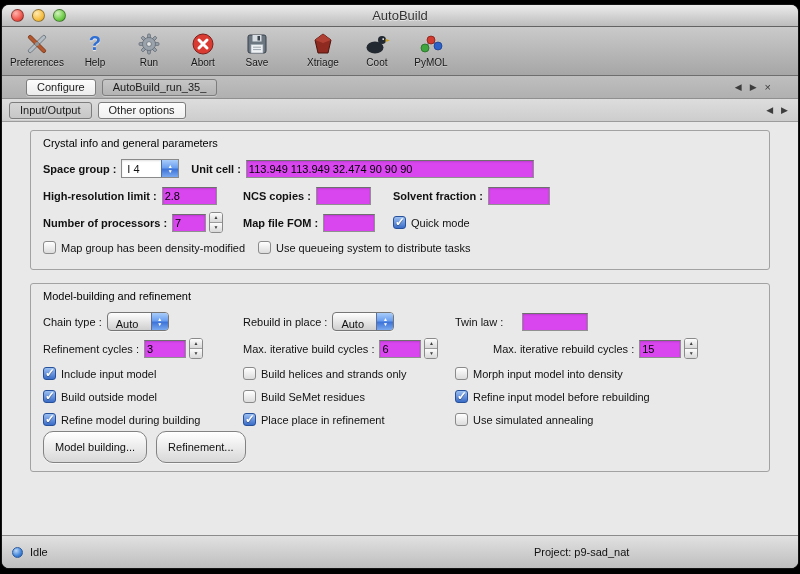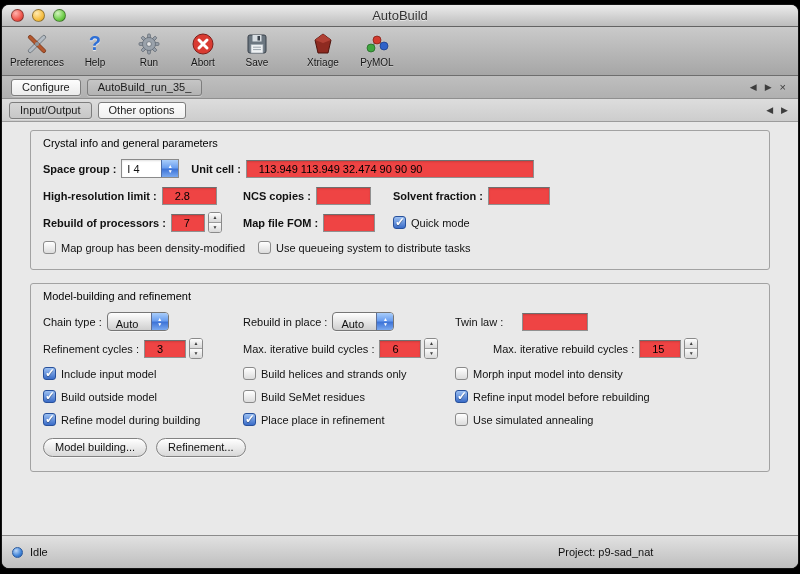--- a/index.html
+++ b/index.html
@@ -23,21 +23,21 @@
   .toolbar{height:49px;flex:none;background:linear-gradient(#cacaca,#a6a6a6);border-bottom:1px solid #6e6e6e;
            display:flex;align-items:flex-start;padding:2px 4px 0}
   .tool{min-width:54px;padding:1px 4px 0;display:flex;flex-direction:column;align-items:center;border-radius:4px}
   .tool .ticon{height:27px;display:flex;align-items:center;justify-content:center}
   .tool .tlabel{font-size:10px;color:#161616;text-shadow:0 1px 0 rgba(255,255,255,.35);white-space:nowrap}
   .tool.gapL{margin-left:12px}
   .qmark{font-size:20px;font-weight:bold;color:#2e6fd6;text-shadow:0 1px 1px rgba(255,255,255,.8)}
 
   
   .tabrow1{height:23px;flex:none;background:linear-gradient(#bfbfbf,#b0b0b0);border-bottom:1px solid #8f8f8f;
-           display:flex;align-items:center;padding:0 9px}
+           display:flex;align-items:center;padding:0 24px}
   .tabrow2{height:23px;flex:none;background:linear-gradient(#dddddd,#cdcdcd);border-bottom:1px solid #9c9c9c;
            display:flex;align-items:center;padding:4px 7px}
   .mtab,.stab{height:17px;padding:0 10px;margin-right:6px;border:1px solid #7d7d7d;border-radius:3px;
         display:inline-flex;align-items:center;font-size:11px;color:#1c1c1c;
         background:linear-gradient(#c6c6c6,#b3b3b3);box-shadow:0 1px 0 rgba(255,255,255,.35)}
   .mtab.sel{background:linear-gradient(#fdfdfd,#ebebeb)}
   .stab{background:linear-gradient(#d6d6d6,#c7c7c7)}
   .stab.sel{background:linear-gradient(#fdfdfd,#f0f0f0)}
   .tabnav{margin-left:auto;display:flex;align-items:center;gap:8px;font-size:9px;color:#3d3d3d;padding-right:3px}
   .tabnav .x{font-size:11px;line-height:9px}
@@ -52,22 +52,22 @@
   .cbrowh{height:23px}
   .g3a{grid-template-columns:200px 150px 1fr}
   .g3b{grid-template-columns:200px 212px 1fr}
   .g3c{grid-template-columns:200px 250px 1fr}
   .g2a{grid-template-columns:215px 1fr}
   .cell{display:flex;align-items:center}
 
   .lbl{font-size:11px;font-weight:bold;white-space:nowrap;margin-right:5px}
   .lbl.plain{font-weight:normal}
   .mlA{margin-left:12px}
-  .txt{height:18px;border:1px solid #909090;border-top-color:#6f6f6f;background:#ef4444;
-       font:11px "Liberation Sans",sans-serif;padding:0 12px;box-shadow:inset 0 1px 2px rgba(0,0,0,.14)}
+  .txt{height:18px;border:1px solid #909090;border-top-color:#6f6f6f;background:#d946ef;
+       font:11px "Liberation Sans",sans-serif;padding:0 2px;box-shadow:inset 0 1px 2px rgba(0,0,0,.14)}
 
   
   .combo{height:19px;min-width:62px;border:1px solid #767676;border-radius:4px;position:relative;
          display:inline-flex;align-items:center;padding:4px 22px 0 8px;font-size:11px;
          background:linear-gradient(#fefefe,#cfcfcf);box-shadow:0 1px 0 rgba(255,255,255,.5)}
   .combo-btn{position:absolute;right:0;top:0;bottom:0;width:17px;border-left:1px solid #5f6f95;
              border-radius:0 3px 3px 0;display:flex;flex-direction:column;align-items:center;justify-content:center;
              background:linear-gradient(#a9cdfa 0%,#6b9ff0 45%,#3e74d8 55%,#7aa9ef 100%);color:#fff}
   .combo-btn i{font-style:normal;font-size:5px;line-height:5px}
   
@@ -88,30 +88,30 @@
   .cb{width:13px;height:13px;flex:none;border:1px solid #8a8a8a;border-radius:3px;position:relative;
       background:linear-gradient(#fff,#dcdcdc)}
   .cb[data-checked="true"]{background:linear-gradient(#9cc0f2,#3a6cc8);border-color:#27509b}
   .cb[data-checked="true"]::after{content:"✓";position:absolute;left:1px;top:-2px;color:#fff;
       font-size:12px;font-weight:bold;text-shadow:0 1px 1px rgba(0,0,0,.35)}
   .cbl{font-size:11px;white-space:nowrap}
   .cbl.bold{font-weight:normal}
 
   
   .btnrow{display:flex;align-items:center;height:28px;margin-top:2px}
-  .btn{height:19px;padding:0 11px;margin-right:9px;border:1px solid #828282;border-radius:10px;
+  .btn{height:32px;padding:0 11px;margin-right:9px;border:1px solid #828282;border-radius:10px;
        background:linear-gradient(#ffffff,#d8d8d8);font:11px "Liberation Sans",sans-serif;color:#111;
        box-shadow:0 1px 0 rgba(255,255,255,.6)}
 
   
   .statusbar{height:23px;flex:none;background:linear-gradient(#e1e1e1,#bebebe);border-top:1px solid #8b8b8b;
              display:flex;align-items:center;padding:16px 10px;position:relative;font-size:11px}
   .statusdot{width:11px;height:11px;border-radius:50%;margin-right:7px;border:1px solid #2a5a9e;
              background:radial-gradient(circle at 35% 30%,#bdd8f8,#3f83d8 60%,#27579f)}
-  .project{position:absolute;left:556px}
+  .project{position:absolute;left:532px}
 </style>
 </head>
 <body>
 
 <div class="screen">
   <div class="window">
 
     <div class="titlebar">
       <div class="lights">
         <span class="light red"></span>
@@ -180,20 +180,31 @@
           <svg width="24" height="24" viewBox="0 0 24 24">
             <polygon points="12,2 20,8 17,21 7,21 4,8" fill="#8e2a20" stroke="#4f130d"></polygon>
             <polygon points="12,2 20,8 12,11 4,8" fill="#b04034"></polygon>
           </svg>
         </span>
         <span class="tlabel">Xtriage</span>
       </div>
       <div class="tool">
         <span class="ticon">
           <svg width="26" height="24" viewBox="0 0 26 24">
+            <ellipse cx="11" cy="15.5" rx="8.5" ry="6" fill="#232930"></ellipse>
+            <circle cx="18" cy="8" r="4" fill="#232930"></circle>
+            <polygon points="21.5,6.8 25.8,8.4 21.5,10" fill="#c9a227"></polygon>
+            <circle cx="19.2" cy="7.1" r="0.9" fill="#fff"></circle>
+          </svg>
+        </span>
+        <span class="tlabel">Coot</span>
+      </div>
+      <div class="tool">
+        <span class="ticon">
+          <svg width="26" height="24" viewBox="0 0 26 24">
             <line x1="7" y1="16" x2="13" y2="8" stroke="#8a8f94" stroke-width="2"></line>
             <line x1="13" y1="8" x2="20" y2="14" stroke="#8a8f94" stroke-width="2"></line>
             <circle cx="7" cy="16" r="4" fill="#3fa53f" stroke="#20641f" stroke-width="0.7"></circle>
             <circle cx="13" cy="8" r="4" fill="#d23b2f" stroke="#7c180f" stroke-width="0.7"></circle>
             <circle cx="20" cy="14" r="4" fill="#2f62c9" stroke="#153a85" stroke-width="0.7"></circle>
           </svg>
         </span>
         <span class="tlabel">PyMOL</span>
       </div>
     </div>
@@ -253,21 +264,21 @@
             <input class="txt" style="width: 55px;" value="">
           </div>
           <div class="cell">
             <span class="lbl">Solvent fraction :</span>
             <input class="txt" style="width: 62px;" value="">
           </div>
         </div>
 
         <div class="grow g3a">
           <div class="cell">
-            <span class="lbl">Rebuild of processors :</span>
+            <span class="lbl">Number of processors :</span>
             <input class="txt" style="width: 34px;" value="7">
             <span class="stepper">
               <i>▲</i>
               <i>▼</i>
             </span>
           </div>
           <div class="cell">
             <span class="lbl">Map file FOM :</span>
             <input class="txt" style="width: 52px;" value="">
           </div>

